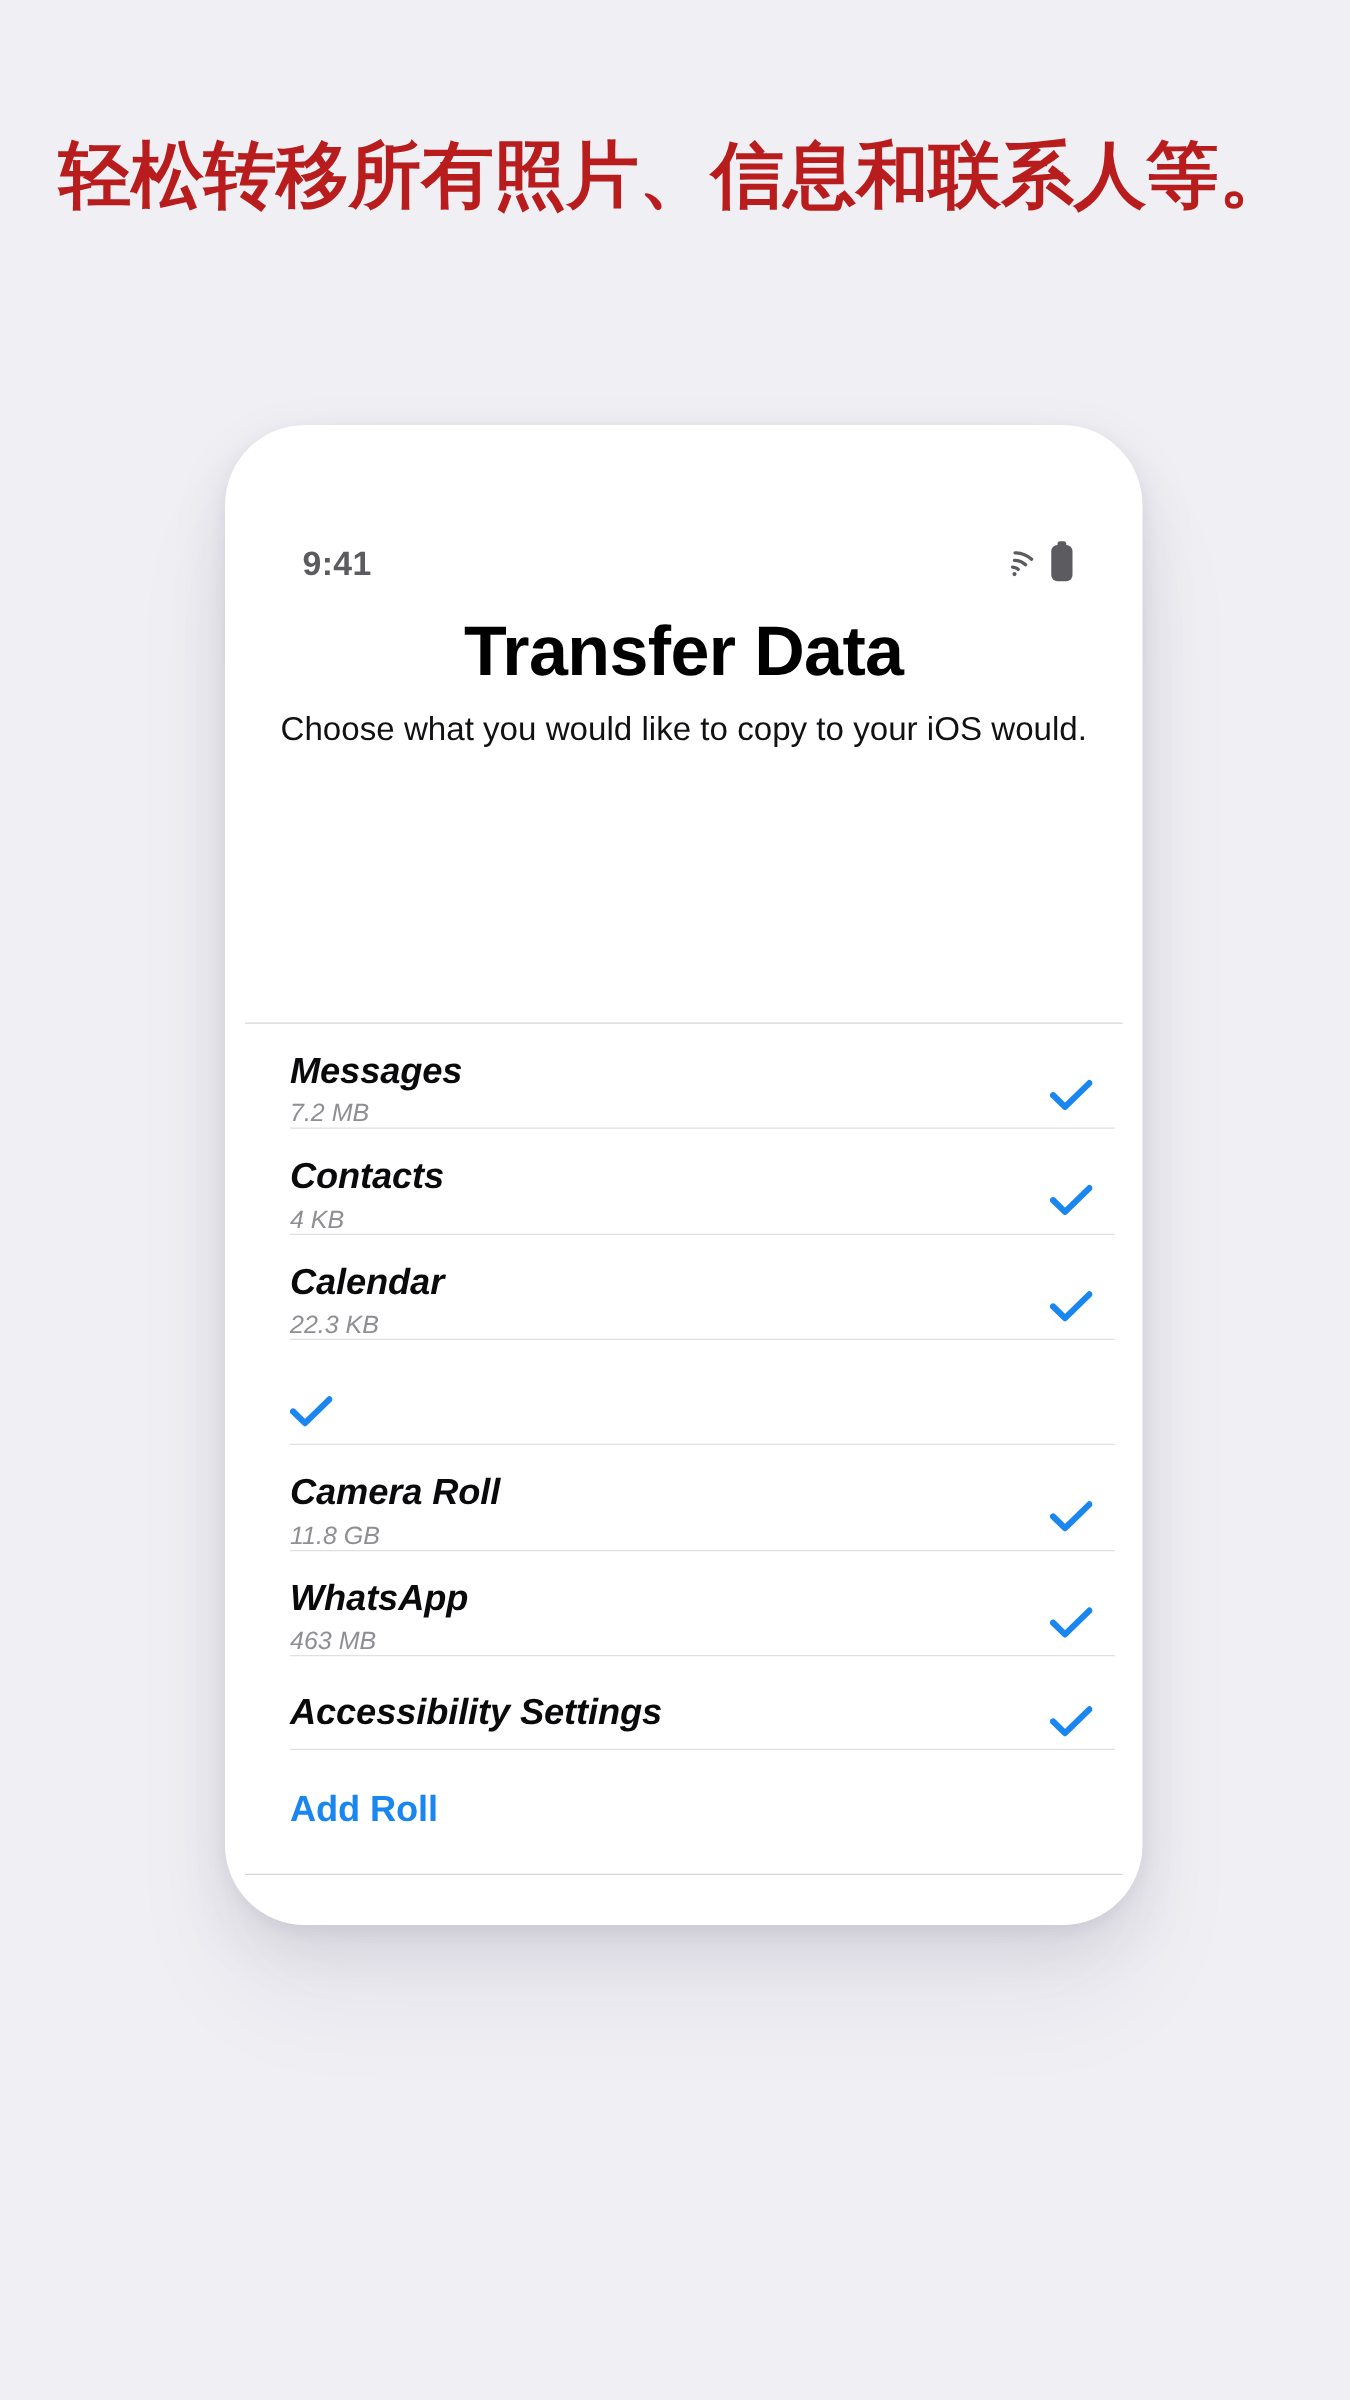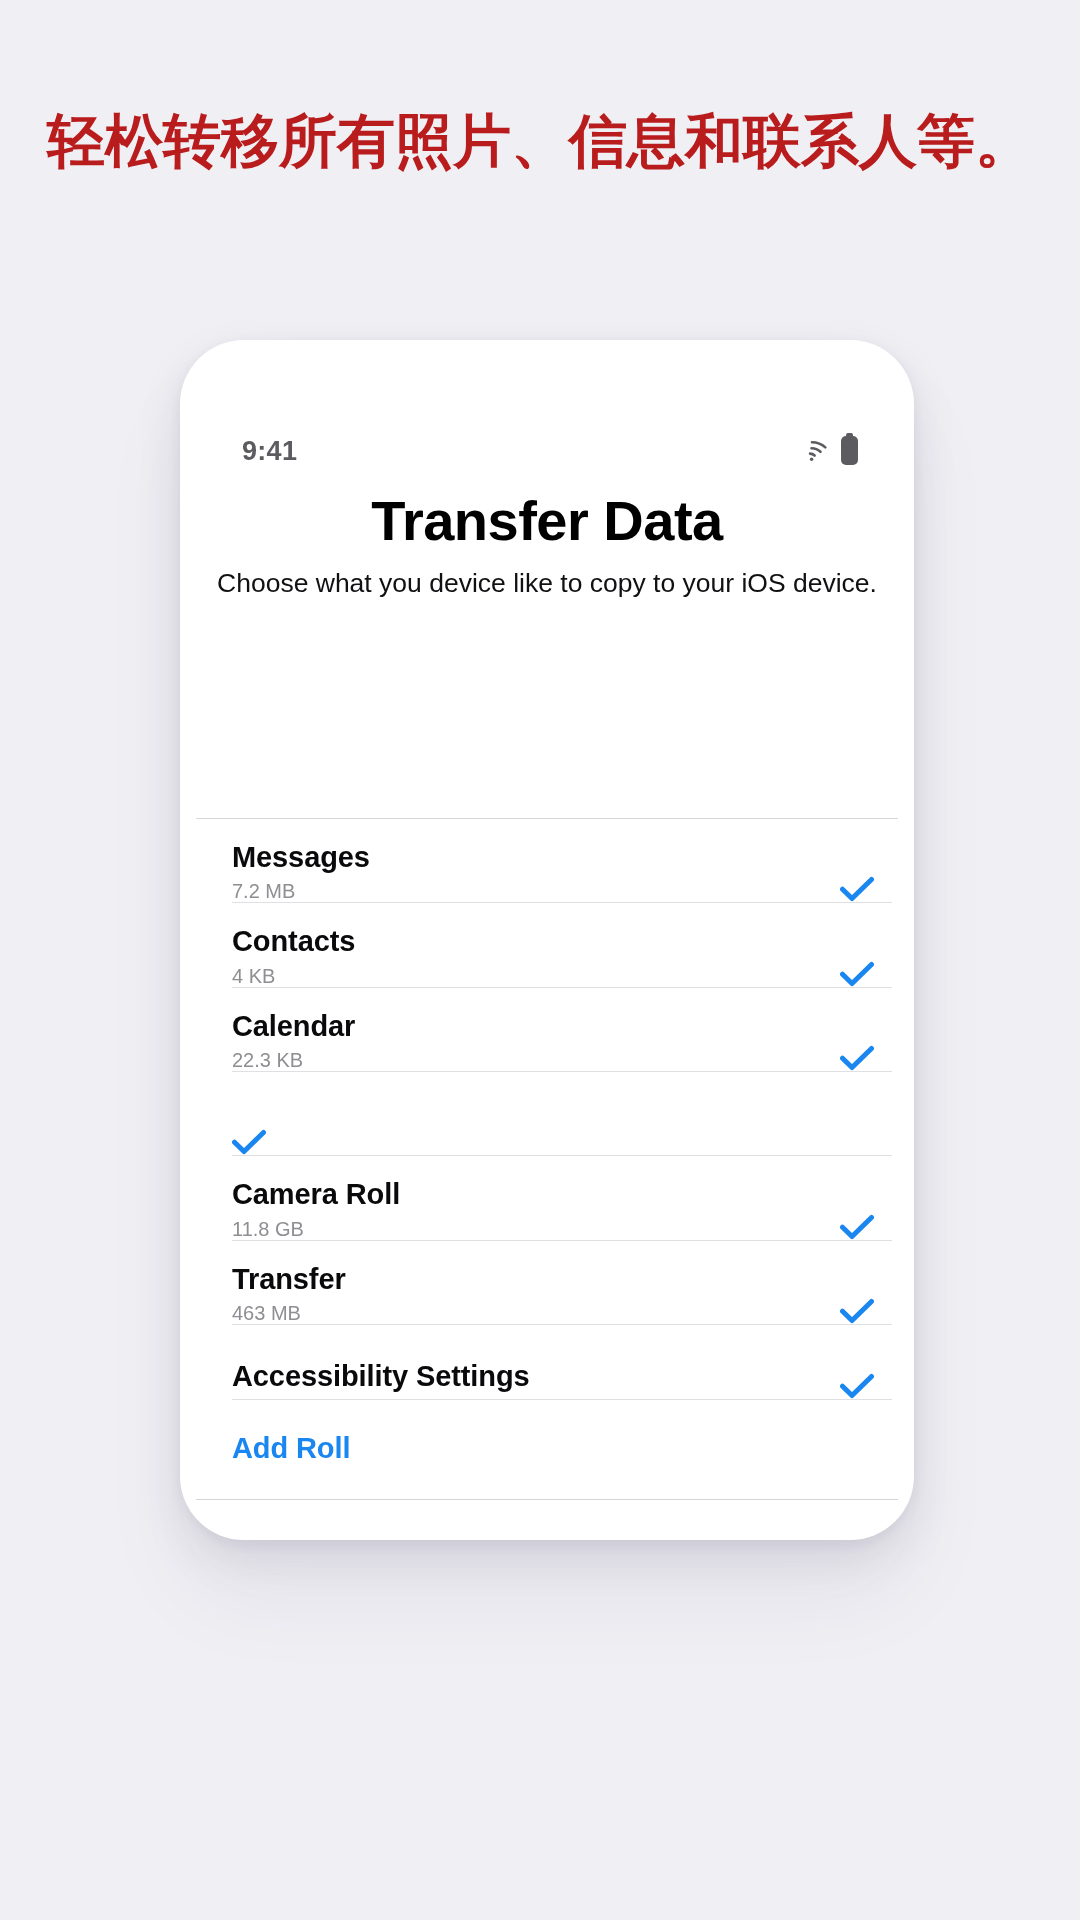--- a/index.html
+++ b/index.html
@@ -122,24 +122,25 @@
   }
   .list-top-rule {
     height: 1px;
     background: #d8d8dc;
     width: 702px;
     margin: 0;
   }
   .row {
     position: relative;
     display: flex;
-    align-items: flex-end;
+    align-items: center;
     justify-content: space-between;
     min-height: 83px;
     padding: 22px 6px 0 36px;
+    font-style: italic;
   }
   .row-texts { display: flex; flex-direction: column; }
   .row-title {
     font-size: 29px;
     font-weight: bold;
     color: #0a0a0c;
     letter-spacing: -0.1px;
     line-height: 1.12;
   }
   .row-size {
@@ -195,21 +196,21 @@
           <path d="M15 10.2c3.5 0 6.7 1.4 9 3.6" fill="none" stroke="#5c5c60" stroke-width="2.6" stroke-linecap="round" transform="translate(-0.5,-1)"></path>
           <path d="M15 15.6c1.8 0 3.4.7 4.6 1.9" fill="none" stroke="#5c5c60" stroke-width="2.6" stroke-linecap="round" transform="translate(-2,-1)"></path>
           <circle cx="14.6" cy="20.2" r="1.7" fill="#5c5c60"></circle>
         </svg>
       </span>
       <span class="battery-icon"></span>
     </div>
   </div>
 
   <div class="screen-title">Transfer Data</div>
-  <div class="screen-sub">Choose what you device like to copy to your iOS device.</div>
+  <div class="screen-sub">Choose what you would like to copy to your iOS would.</div>
 
   <div class="list">
     <div class="list-top-rule"></div>
 
     <div class="row">
       <div class="row-texts">
         <span class="row-title">Messages</span>
         <span class="row-size">7.2 MB</span>
       </div>
       <span class="row-check">
@@ -263,21 +264,21 @@
       <span class="row-check">
         <svg width="34" height="26" viewBox="0 0 34 26">
             <path d="M2.5 13.2 L12 22.5 L31.5 3.5" fill="none" stroke="#1a86f0" stroke-width="5" stroke-linecap="round" stroke-linejoin="round"></path>
           </svg>
       </span>
     </div>
     <div class="row-rule"></div>
 
     <div class="row">
       <div class="row-texts">
-        <span class="row-title">Transfer</span>
+        <span class="row-title">WhatsApp</span>
         <span class="row-size">463 MB</span>
       </div>
       <span class="row-check">
         <svg width="34" height="26" viewBox="0 0 34 26">
             <path d="M2.5 13.2 L12 22.5 L31.5 3.5" fill="none" stroke="#1a86f0" stroke-width="5" stroke-linecap="round" stroke-linejoin="round"></path>
           </svg>
       </span>
     </div>
     <div class="row-rule"></div>
 

